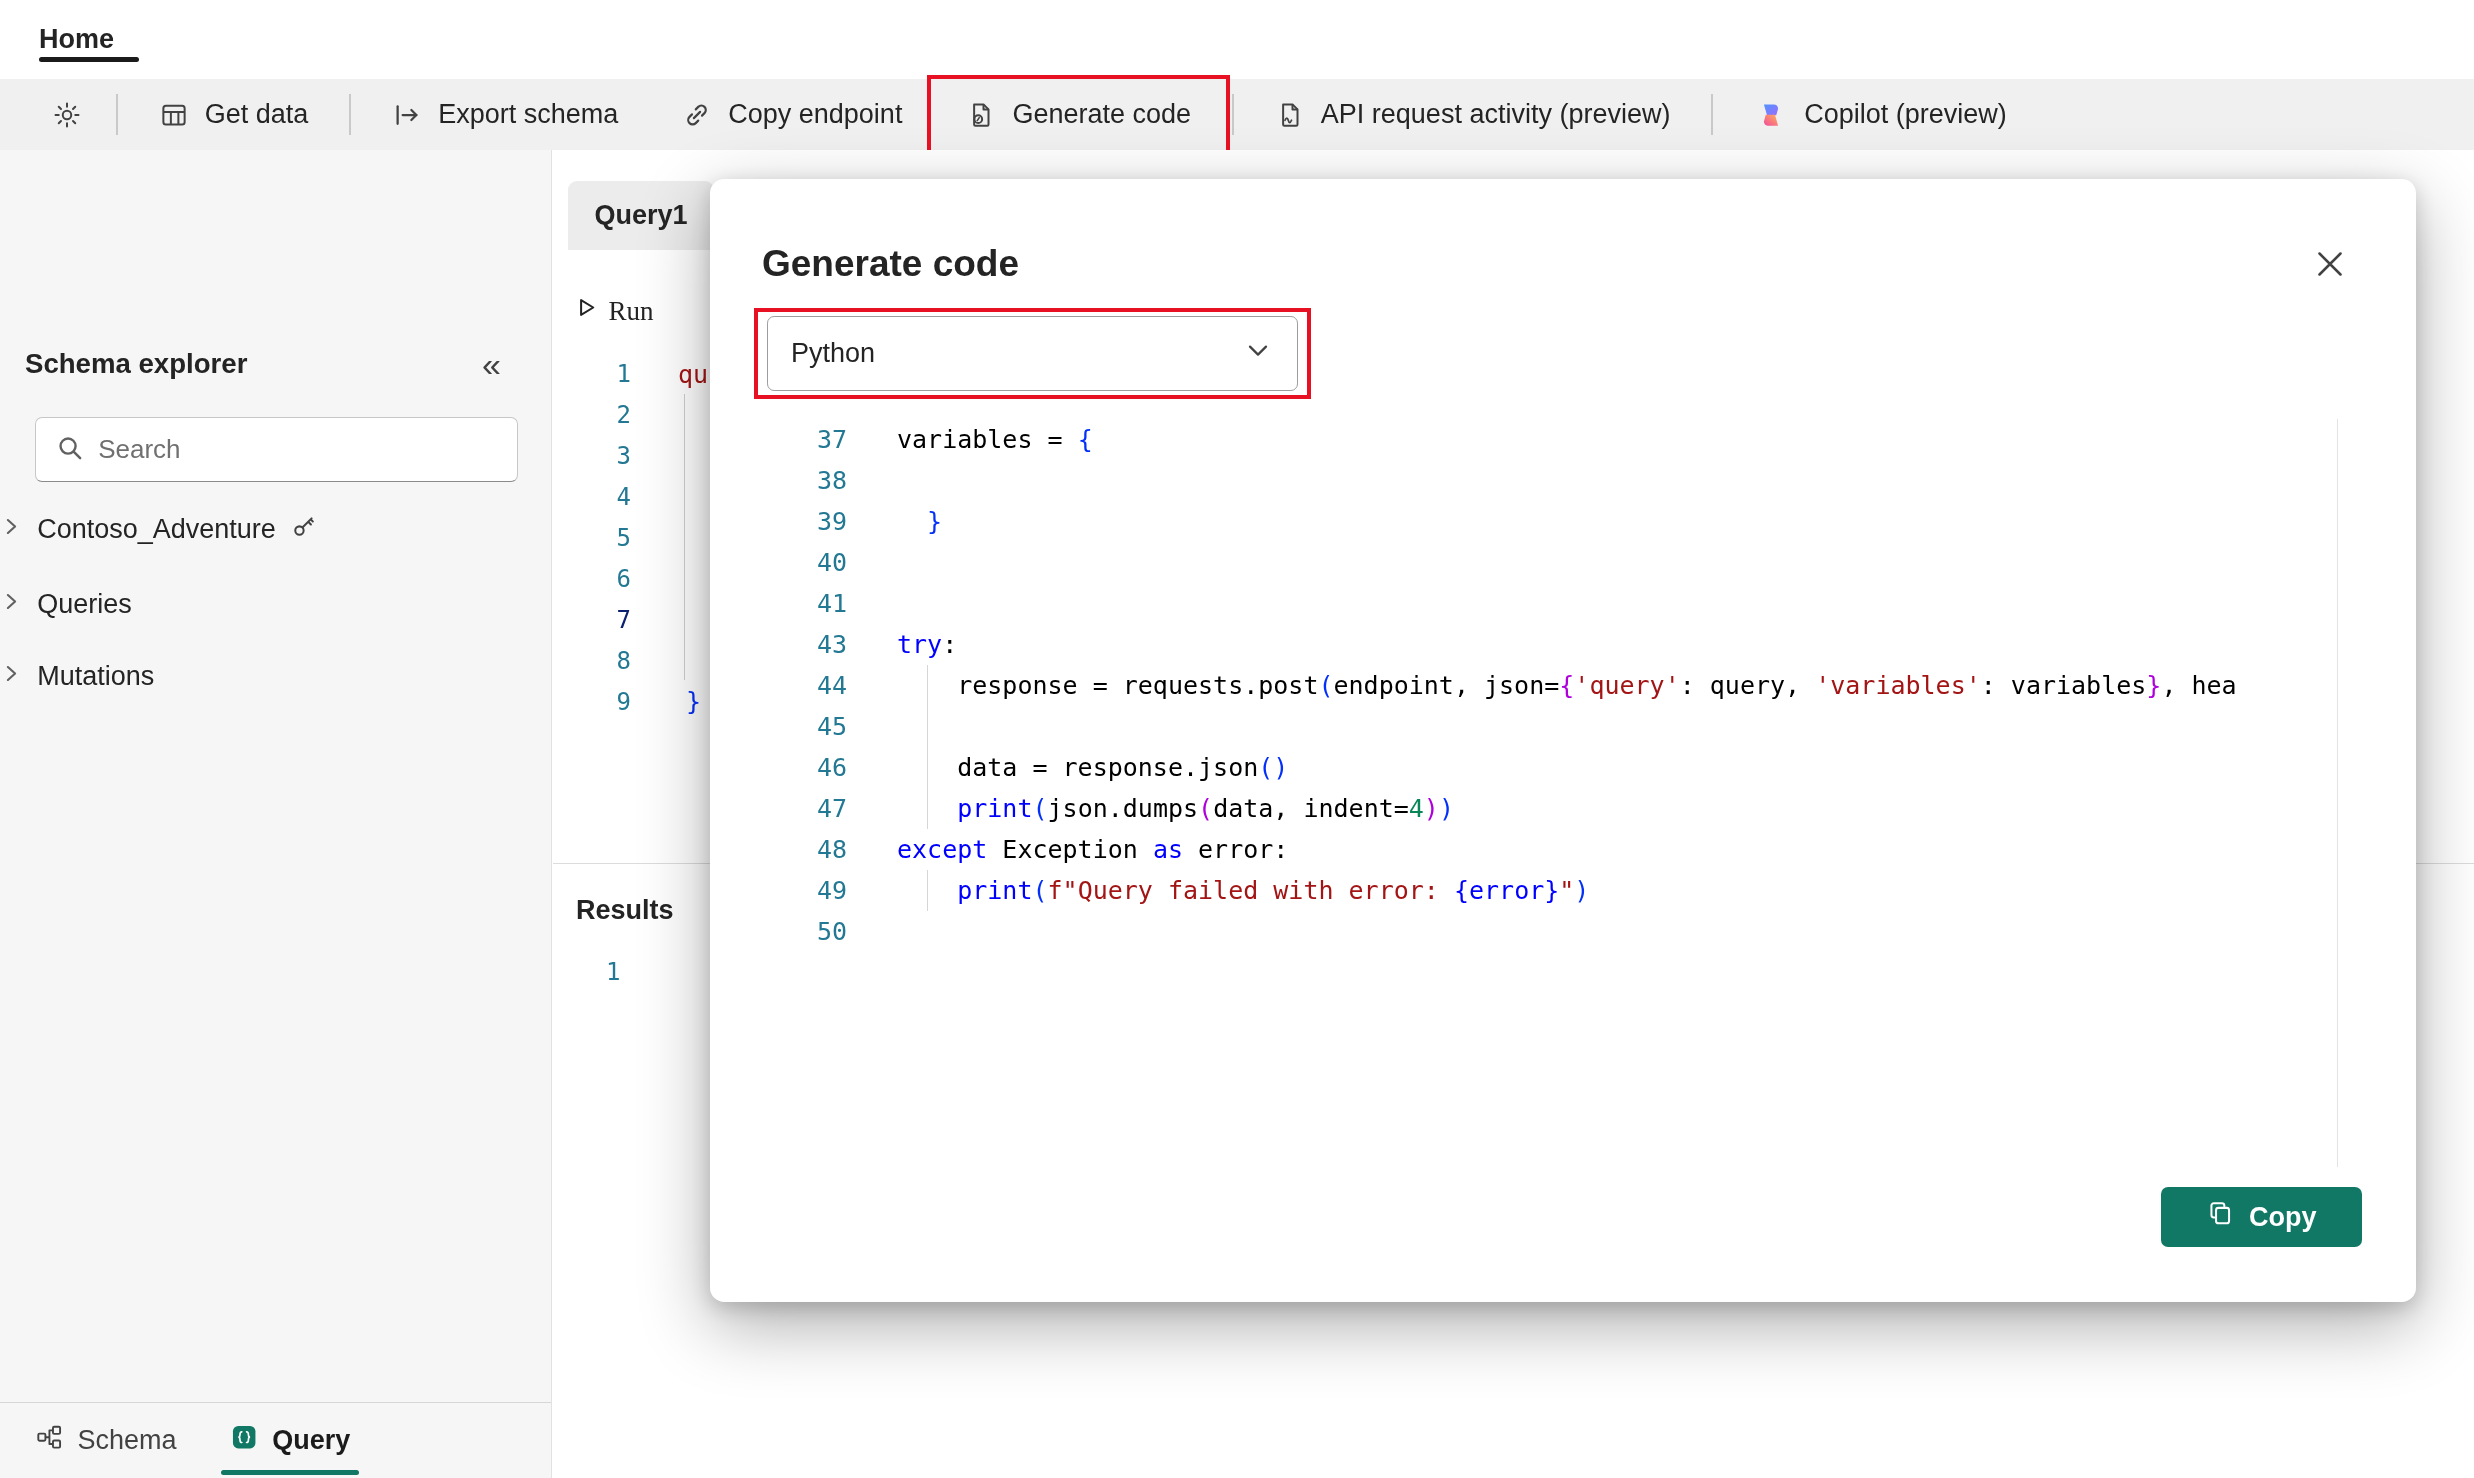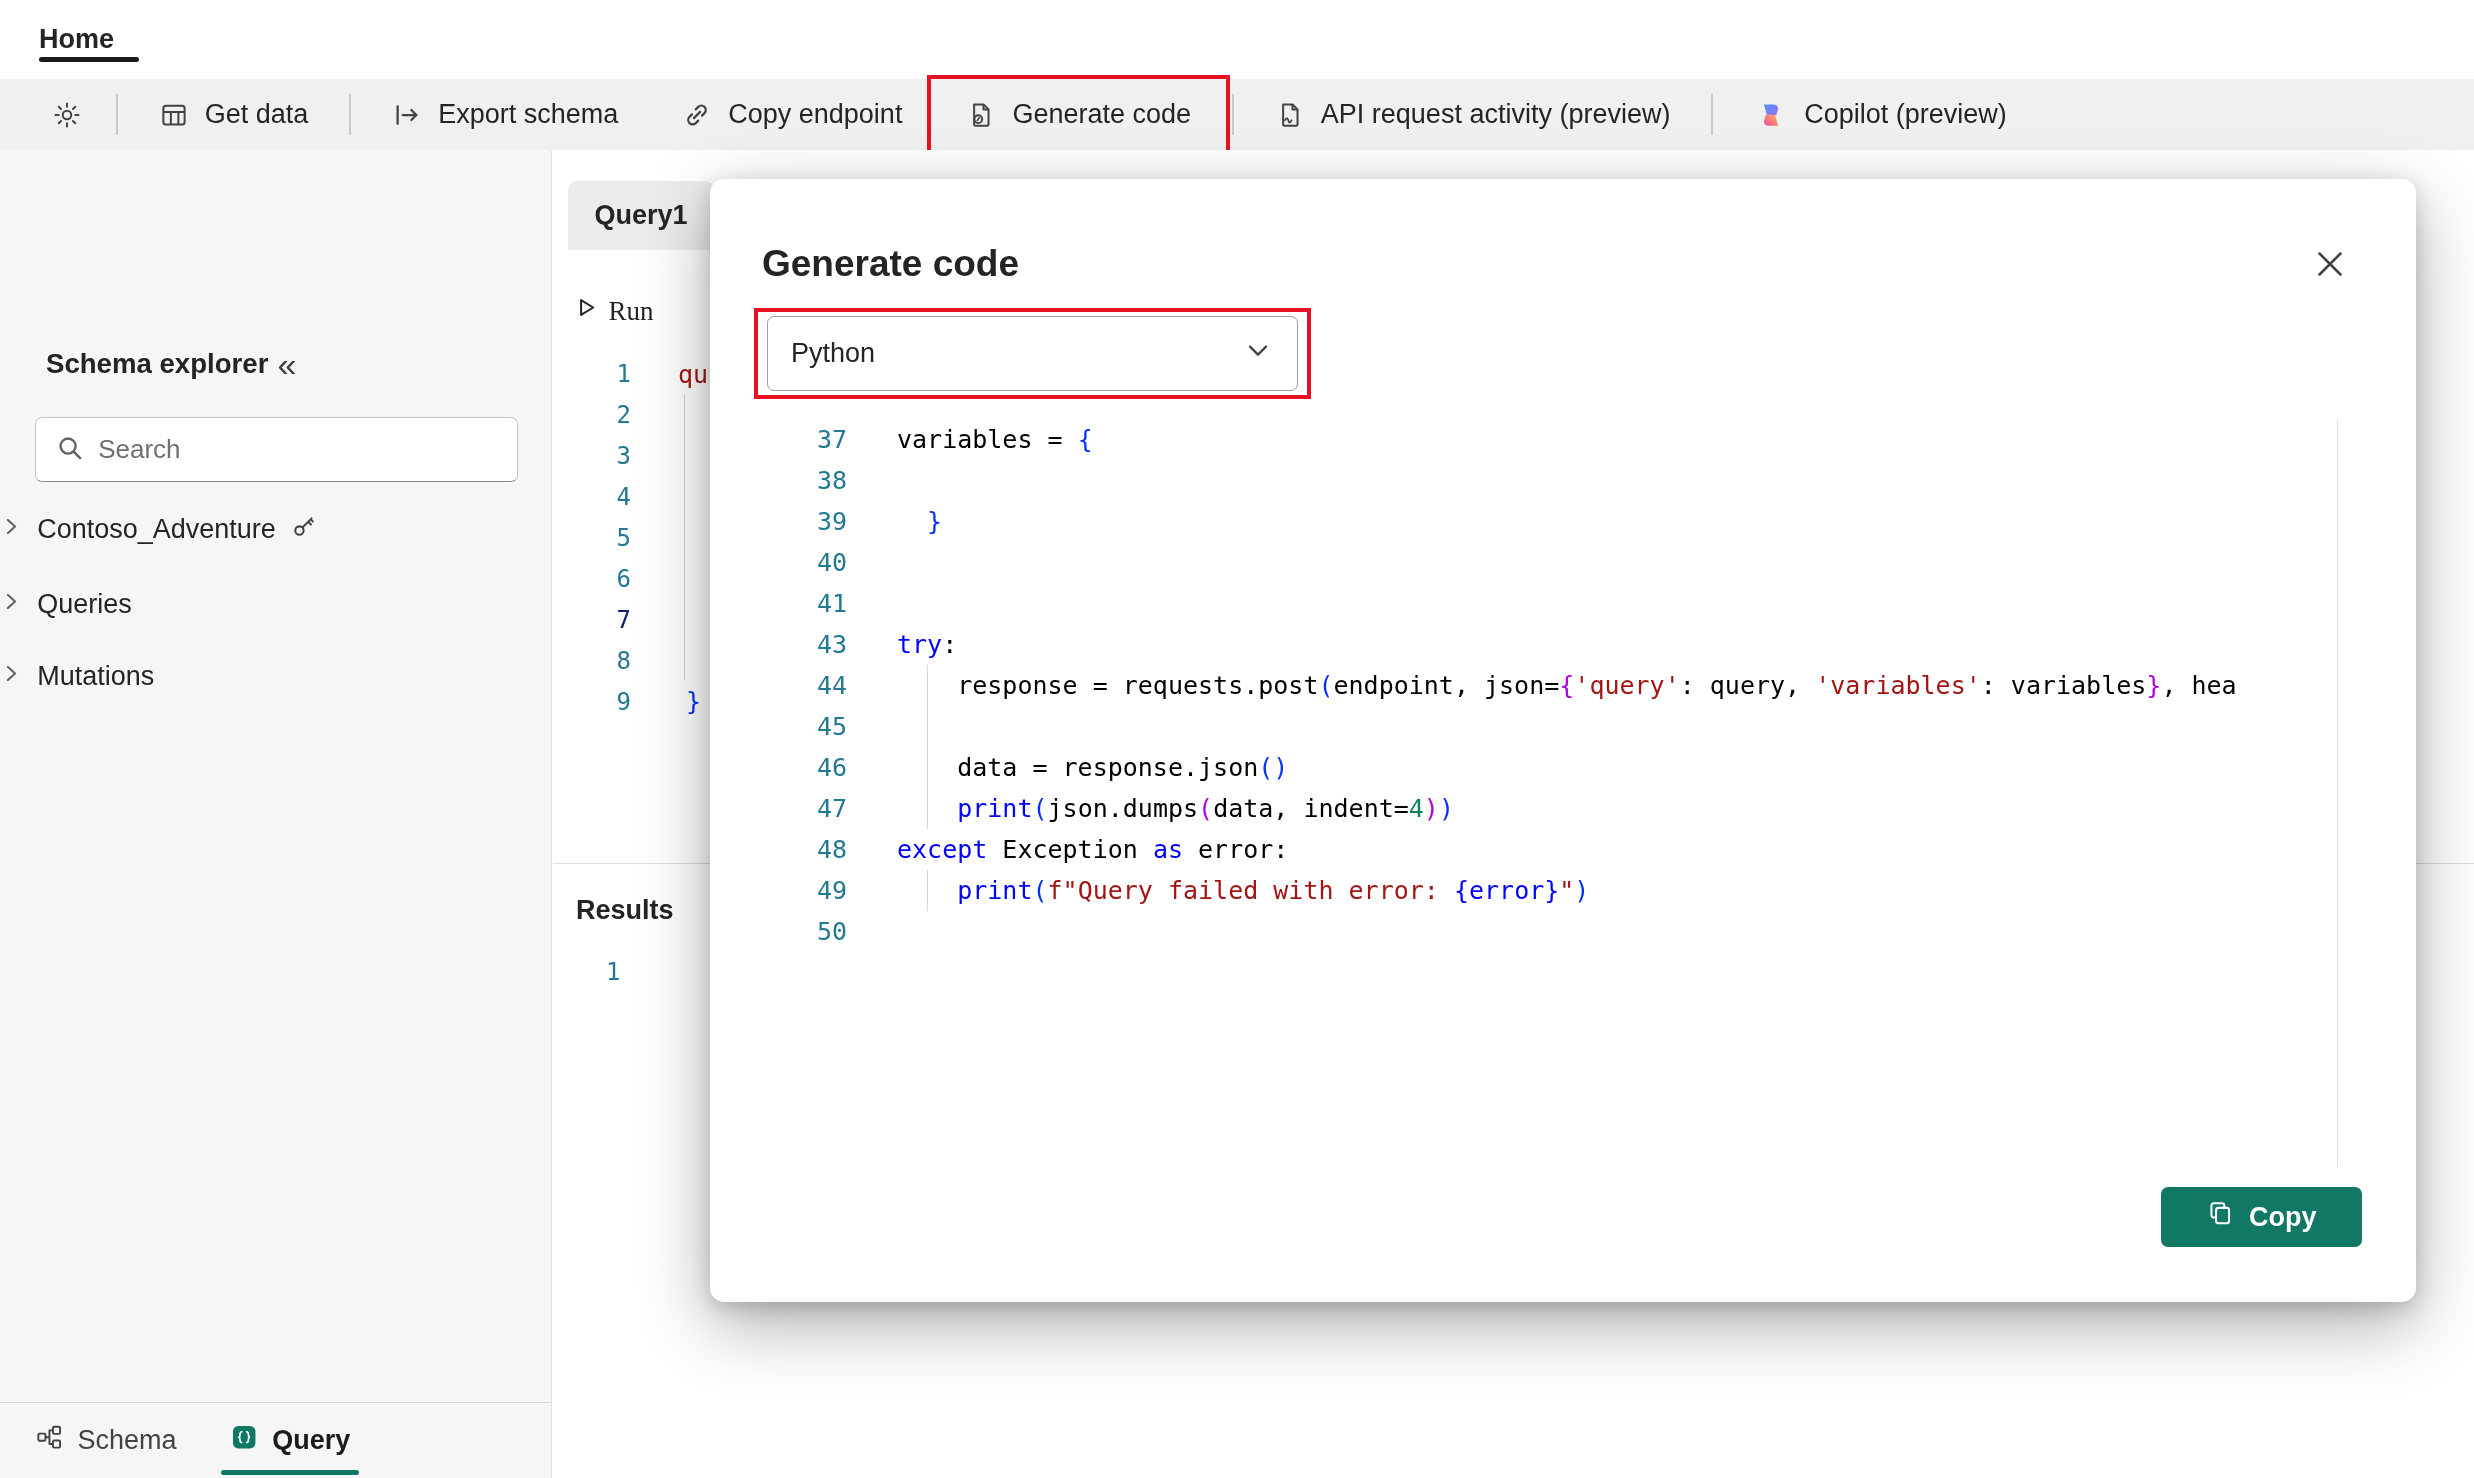--- a/index.html
+++ b/index.html
@@ -26,22 +26,22 @@
   .tb-btn.icon-only { padding:0 25px; }
   .tb-ic { display:flex; align-items:center; }
   .tb-div { width:1.8px; height:41px; background:#c9c9c9; margin:0 9px; flex:none; }
 
   .anno { position:absolute; border:4.4px solid #e81123; pointer-events:none; }
   .anno-toolbar { inset:-3.6px -7.1px; }
 
   
   .sidebar { position:absolute; left:0; top:150px; width:552px; height:1328px;
              background:#f6f6f6; border-right:0.9px solid #e2e2e2; }
-  .se-header { position:absolute; left:46px; top:183px; width:485px; height:62px;
-               display:flex; align-items:center; }
+  .se-header { position:absolute; left:25px; top:183px; width:485px; height:62px;
+               display:flex; align-items:center; justify-content:space-between; }
   .se-title { font-size:27.6px; font-weight:700; }
   .collapse-btn { background:none; border:none; font-family:inherit; font-size:34px; color:#424242;
                   cursor:pointer; line-height:1; padding:3.6px 9px; }
   .search-box { position:absolute; left:35px; top:267px; width:483px; height:65px; background:#fff;
                 border:1.8px solid #c7c7c7; border-bottom-color:#8a8a8a; border-radius:7.1px;
                 display:flex; align-items:center; padding:0 19.6px; gap:14.2px; }
   .search-box input { border:none; outline:none; background:transparent; font-family:inherit;
                       font-size:26px; color:#242424; width:100%; }
   .search-box input::placeholder { color:#707070; }
   .tree-item { position:absolute; left:0; width:552px; height:69px; display:flex; align-items:center;

